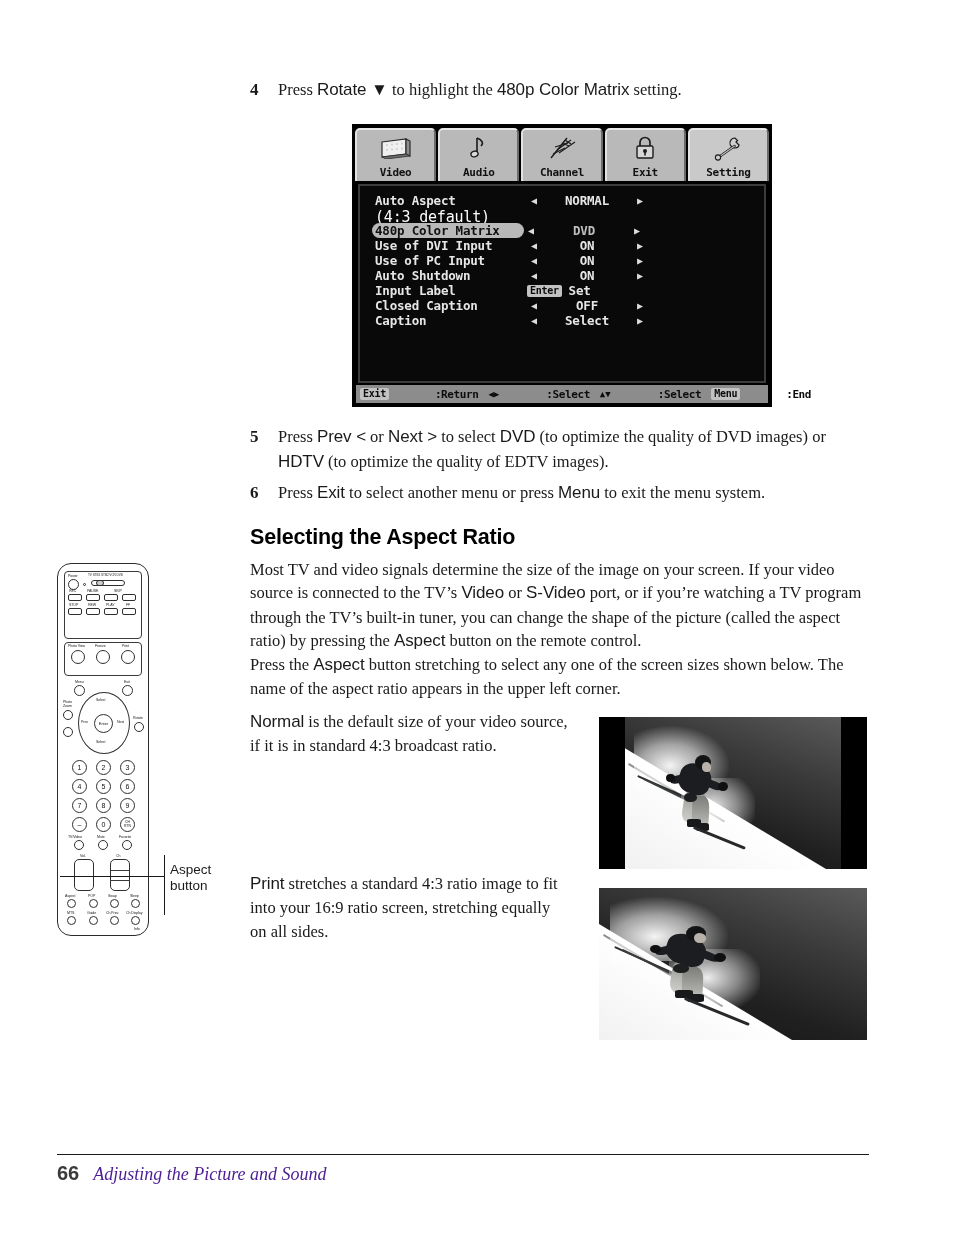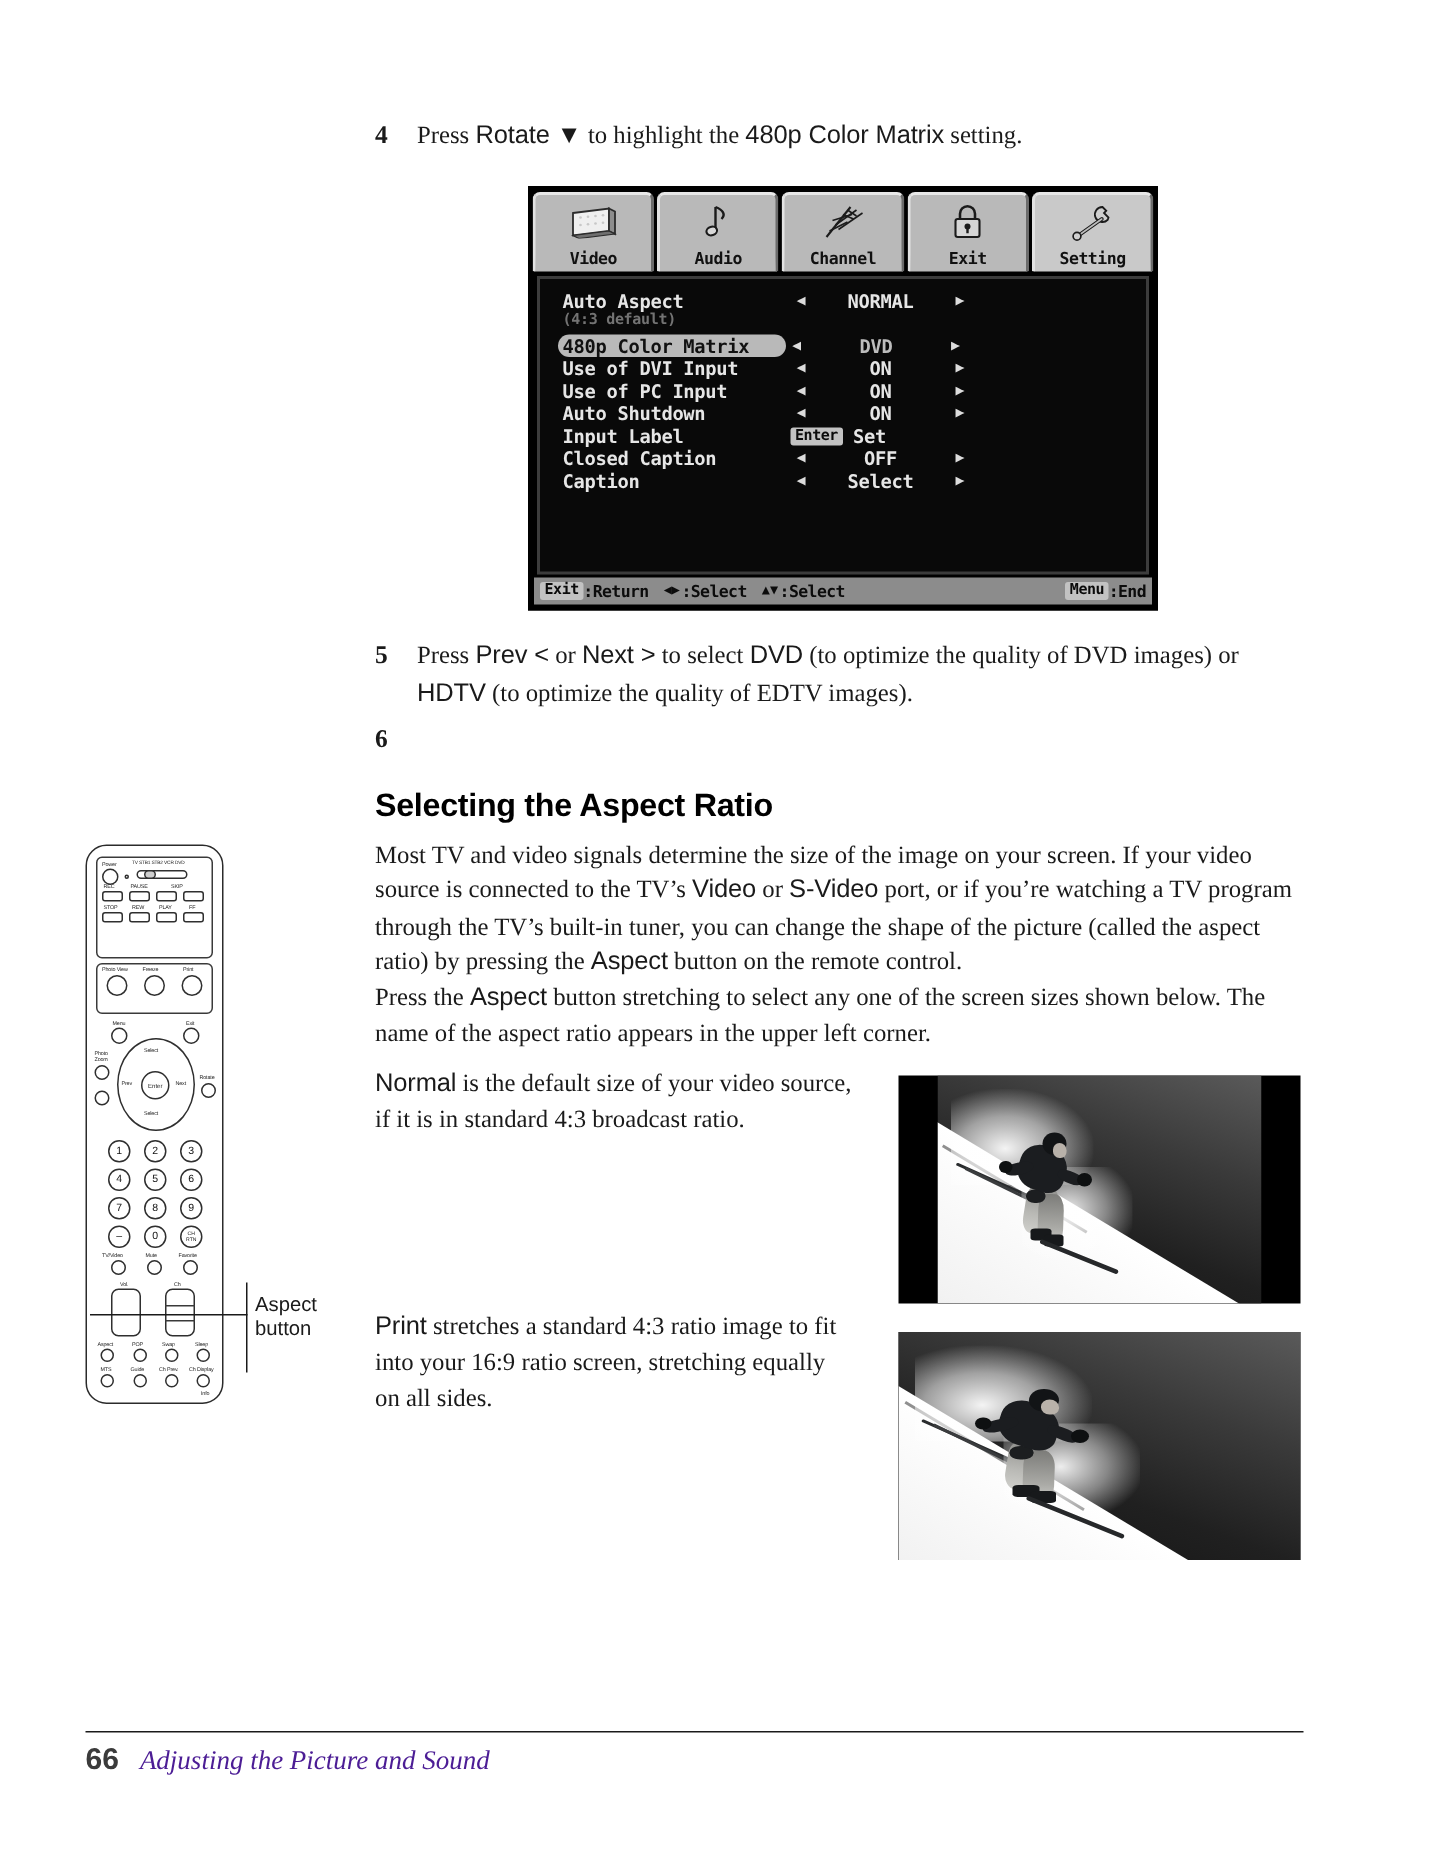--- a/index.html
+++ b/index.html
@@ -128,23 +128,23 @@
   }
   .osd-label.sel {
     background: #b9b9b9;
     color: #111111;
     border-radius: 8px;
     width: 152px;
     flex: 0 0 152px;
     margin-left: 0px;
   }
   .osd-sub {
-    color: #737373;
-    font-size: 10px;
-    font-weight: bold;
+    color: #ffffff;
+    font-size: 15px;
+    font-weight: normal;
     padding-left: 3px;
     height: 15px;
     letter-spacing: -0.2px;
   }
   .osd-value-wrap {
     display: flex;
     align-items: center;
     width: 120px;
     flex: 0 0 120px;
   }
@@ -190,21 +190,21 @@
     justify-content: space-between;
     padding: 0 4px;
     box-sizing: border-box;
     font-family: "DejaVu Sans Mono", monospace;
     font-size: 11px;
     font-weight: bold;
     color: #0c0c0c;
   }
   .sb-group { display: flex; align-items: center; }
   .sb-seg { margin-right: 10px; display: flex; align-items: center; }
-  .sb-text { letter-spacing: -0.4px; }
+  .sb-text { letter-spacing: -0.4px; padding-left: 46px; }
   .sb-sym { font-size: 9px; margin-right: 1px; }
 
   
   #heading {
     position: absolute;
     left: 250px;
     top: 525px;
     font-family: "Liberation Sans", sans-serif;
     font-weight: bold;
     font-size: 21.5px;
@@ -681,20 +681,23 @@
 
 <div class="step" id="step5">
   <div class="step-num">5</div>
   <div class="step-body">
     <span>Press </span><span class="ui">Prev &lt;</span><span> or </span><span class="ui">Next &gt;</span><span> to select </span><span class="ui">DVD</span><span> (to optimize the quality of DVD images) or </span><span class="ui">HDTV</span><span> (to optimize the quality of EDTV images).</span>
   </div>
 </div>
 
 <div class="step" id="step6">
   <div class="step-num">6</div>
+  <div class="step-body">
+    <span>Press </span><span class="ui">Exit</span><span> to select another menu or press </span><span class="ui">Menu</span><span> to exit the menu system.</span>
+  </div>
 </div>
 
 <div id="heading">Selecting the Aspect Ratio</div>
 
 <div class="para" id="para1">
   <span>Most TV and video signals determine the size of the image on your screen. If your video source is connected to the TV’s </span><span class="ui">Video</span><span> or </span><span class="ui">S-Video</span><span> port, or if you’re watching a TV program through the TV’s built-in tuner, you can change the shape of the picture (called the aspect ratio) by pressing the </span><span class="ui">Aspect</span><span> button on the remote control.</span>
 </div>
 
 <div class="para" id="para2">
   <span>Press the </span><span class="ui">Aspect</span><span> button stretching to select any one of the screen sizes shown below. The name of the aspect ratio appears in the upper left corner.</span>

